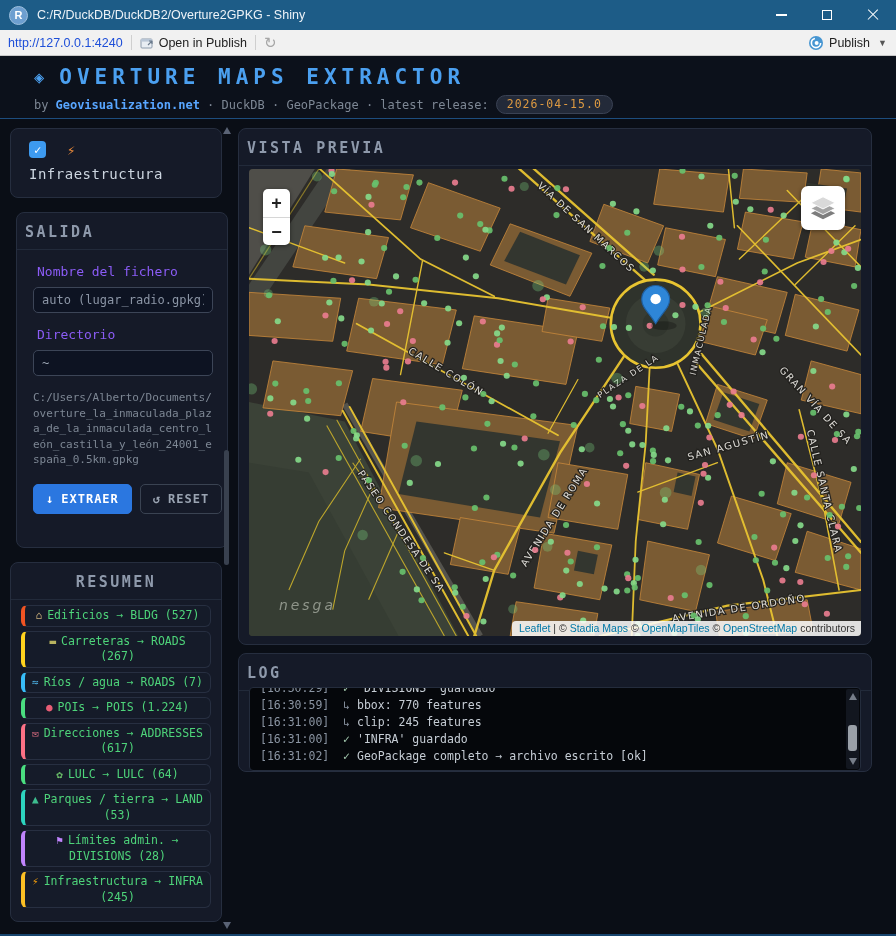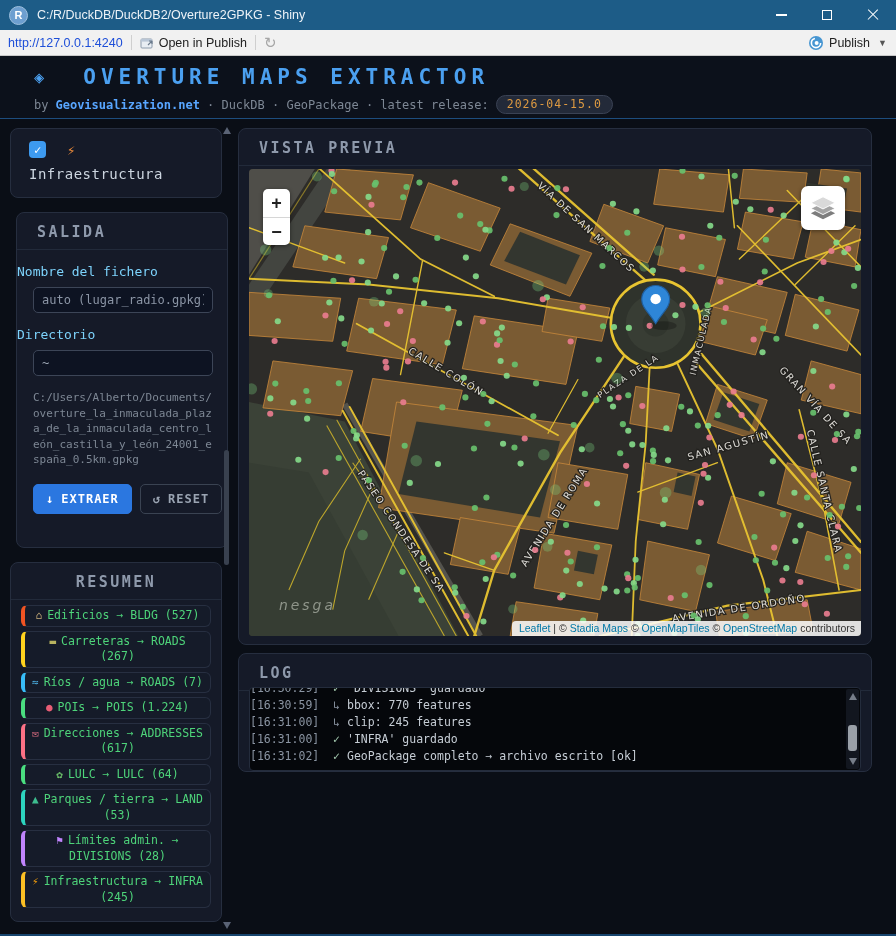--- a/index.html
+++ b/index.html
@@ -30,40 +30,40 @@
   .tb-open{color:#222;}
   .tb-refresh{color:#a6a6a6;font-size:15px;line-height:15px;}
   .tb-right{margin-left:auto;display:flex;align-items:center;margin-right:9px;gap:5px;}
   .tb-pub{color:#222;}
   .tb-caret{color:#555;font-size:9px;margin-left:3px;}
   
   .app-header{position:absolute;top:56px;left:0;right:0;height:63px;background:#0c111b;
               border-bottom:1px solid #1d4d7e;padding:9px 0 0 34px;}
   .title-row{display:flex;align-items:center;gap:15px;color:#4ba0f0;}
   .diamond{font-size:17px;}
-  .app-title{font-size:21px;font-weight:bold;letter-spacing:5px;margin-left:24px;}
+  .app-title{font-size:21px;font-weight:bold;letter-spacing:5px;}
   .sub-row{margin-top:6px;font-size:12px;color:#7d8794;display:flex;align-items:center;gap:7px;}
   .glink{color:#58a6ff;font-weight:bold;}
   .release-badge{background:#232a39;border:1px solid #3a4254;color:#dd9a42;border-radius:10px;
                  padding:1px 10px 2px;font-size:11.5px;letter-spacing:1px;}
   
   .content{position:absolute;top:119px;left:0;right:0;bottom:0;background:#0a0e16;}
   .card{background:#151a28;border:1px solid #262e3f;border-radius:8px;position:absolute;}
-  .card-header{padding:10px 20px 8px;font-size:15px;font-weight:bold;letter-spacing:2.5px;
+  .card-header{padding:10px 8px 8px;font-size:15px;font-weight:bold;letter-spacing:2.5px;
                color:#8e99ab;border-bottom:1px solid #222a3a;}
   
   .sidebar{position:absolute;left:10px;top:0;width:212px;bottom:0;}
   .layer-card{left:0;top:9px;width:212px;height:70px;padding:12px 18px;}
   .cbrow{display:flex;align-items:center;gap:21px;}
   .cb{width:17px;height:17px;background:#3d9af0;border-radius:4px;color:#fff;font-size:12px;
       display:flex;align-items:center;justify-content:center;font-weight:bold;}
   .bolt{color:#f08c3a;font-size:14px;}
   .layer-label{margin-top:8px;font-size:14px;color:#cdd6e0;letter-spacing:.5px;}
   .salida-card{left:6px;top:93px;width:212px;height:336px;}
-  .field-label{font-size:13px;color:#7dd3fc;margin:14px 0 8px;}
+  .field-label{font-size:13px;color:#8b5cf6;margin:14px 20px 8px;}
   .tinput{display:block;width:180px;margin:0 16px;height:26px;background:#0d1322;
           border:1px solid #3c4557;border-radius:5px;color:#9aa4b2;
           font-family:"DejaVu Sans Mono",monospace;font-size:12px;padding:3px 8px;outline:none;
           white-space:nowrap;overflow:hidden;}
   .tinput::placeholder{color:#8b95a5;opacity:1;}
   .path-text{margin:14px 16px 0;width:180px;font-size:11px;line-height:15.5px;color:#7d8794;
              word-break:break-all;}
   .btnrow{display:flex;gap:8px;margin:16px 16px 0;}
   .btn{display:flex;align-items:center;gap:7px;border-radius:5px;font-family:"DejaVu Sans Mono",monospace;
        font-size:12px;font-weight:bold;letter-spacing:1px;padding:7px 12px;cursor:pointer;}
@@ -93,21 +93,21 @@
   .zbtn + .zbtn{border-top:1px solid #d6d6d6;}
   .layersctl{position:absolute;right:16px;top:17px;width:44px;height:44px;background:#fff;border-radius:7px;
              box-shadow:0 1px 4px rgba(0,0,0,.45);display:flex;align-items:center;justify-content:center;z-index:5;}
   .attrib{position:absolute;right:0;bottom:0;background:rgba(255,255,255,.85);
           font-family:"Liberation Sans",sans-serif;font-size:10.5px;color:#333;
           padding:1px 6px 2px 7px;border-top-left-radius:4px;z-index:5;white-space:nowrap;}
   .attrib .al{color:#0078a8;}
   
   .log-card{left:0;top:534px;width:634px;height:119px;}
   .console{position:absolute;left:10px;right:10px;top:33px;height:84px;background:#05070b;
-           border:1px solid #242c3c;border-radius:4px;overflow:hidden;padding-left:0;}
+           border:1px solid #242c3c;border-radius:4px;overflow:hidden;padding-left:10px;}
   .log-line{font-size:11.5px;line-height:17px;white-space:pre;color:#c6cdd5;}
   .log-line:first-child{margin-top:-8px;}
   .lt{color:#8b95a3;}
   .lm-arrow{color:#7cc0ff;}
   .lm-sub{color:#8b95a3;}
   .lm-ok{color:#9fc3aa;}
   .lbolt{color:#f59e0b;}
   .console-sb{position:absolute;right:1px;top:1px;bottom:1px;width:13px;background:#12161f;border-radius:2px;}
   .csb-up{position:absolute;left:3px;top:4px;width:0;height:0;border-left:4px solid transparent;
           border-right:4px solid transparent;border-bottom:7px solid #767d89;}

